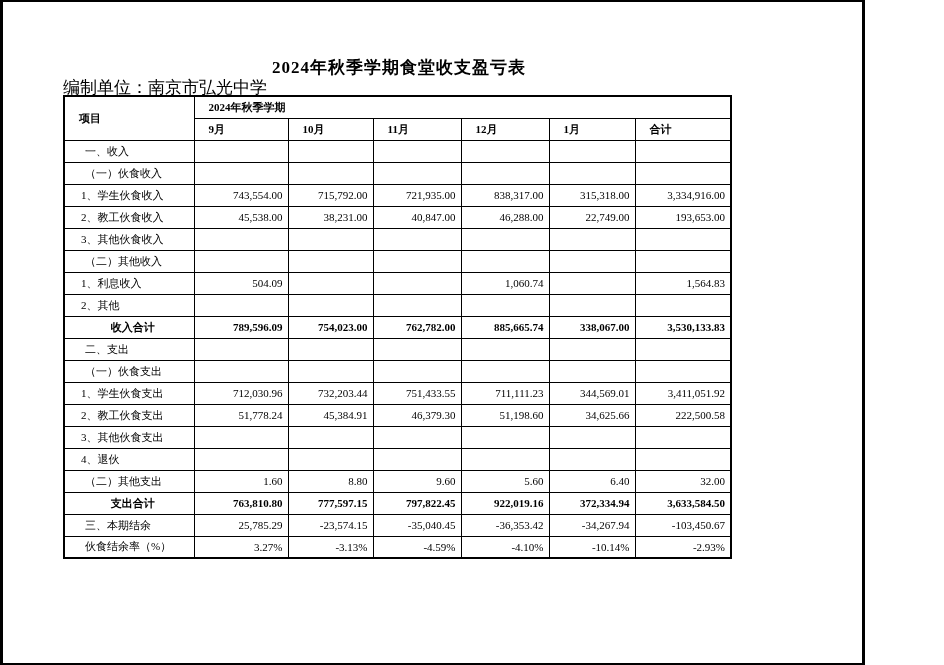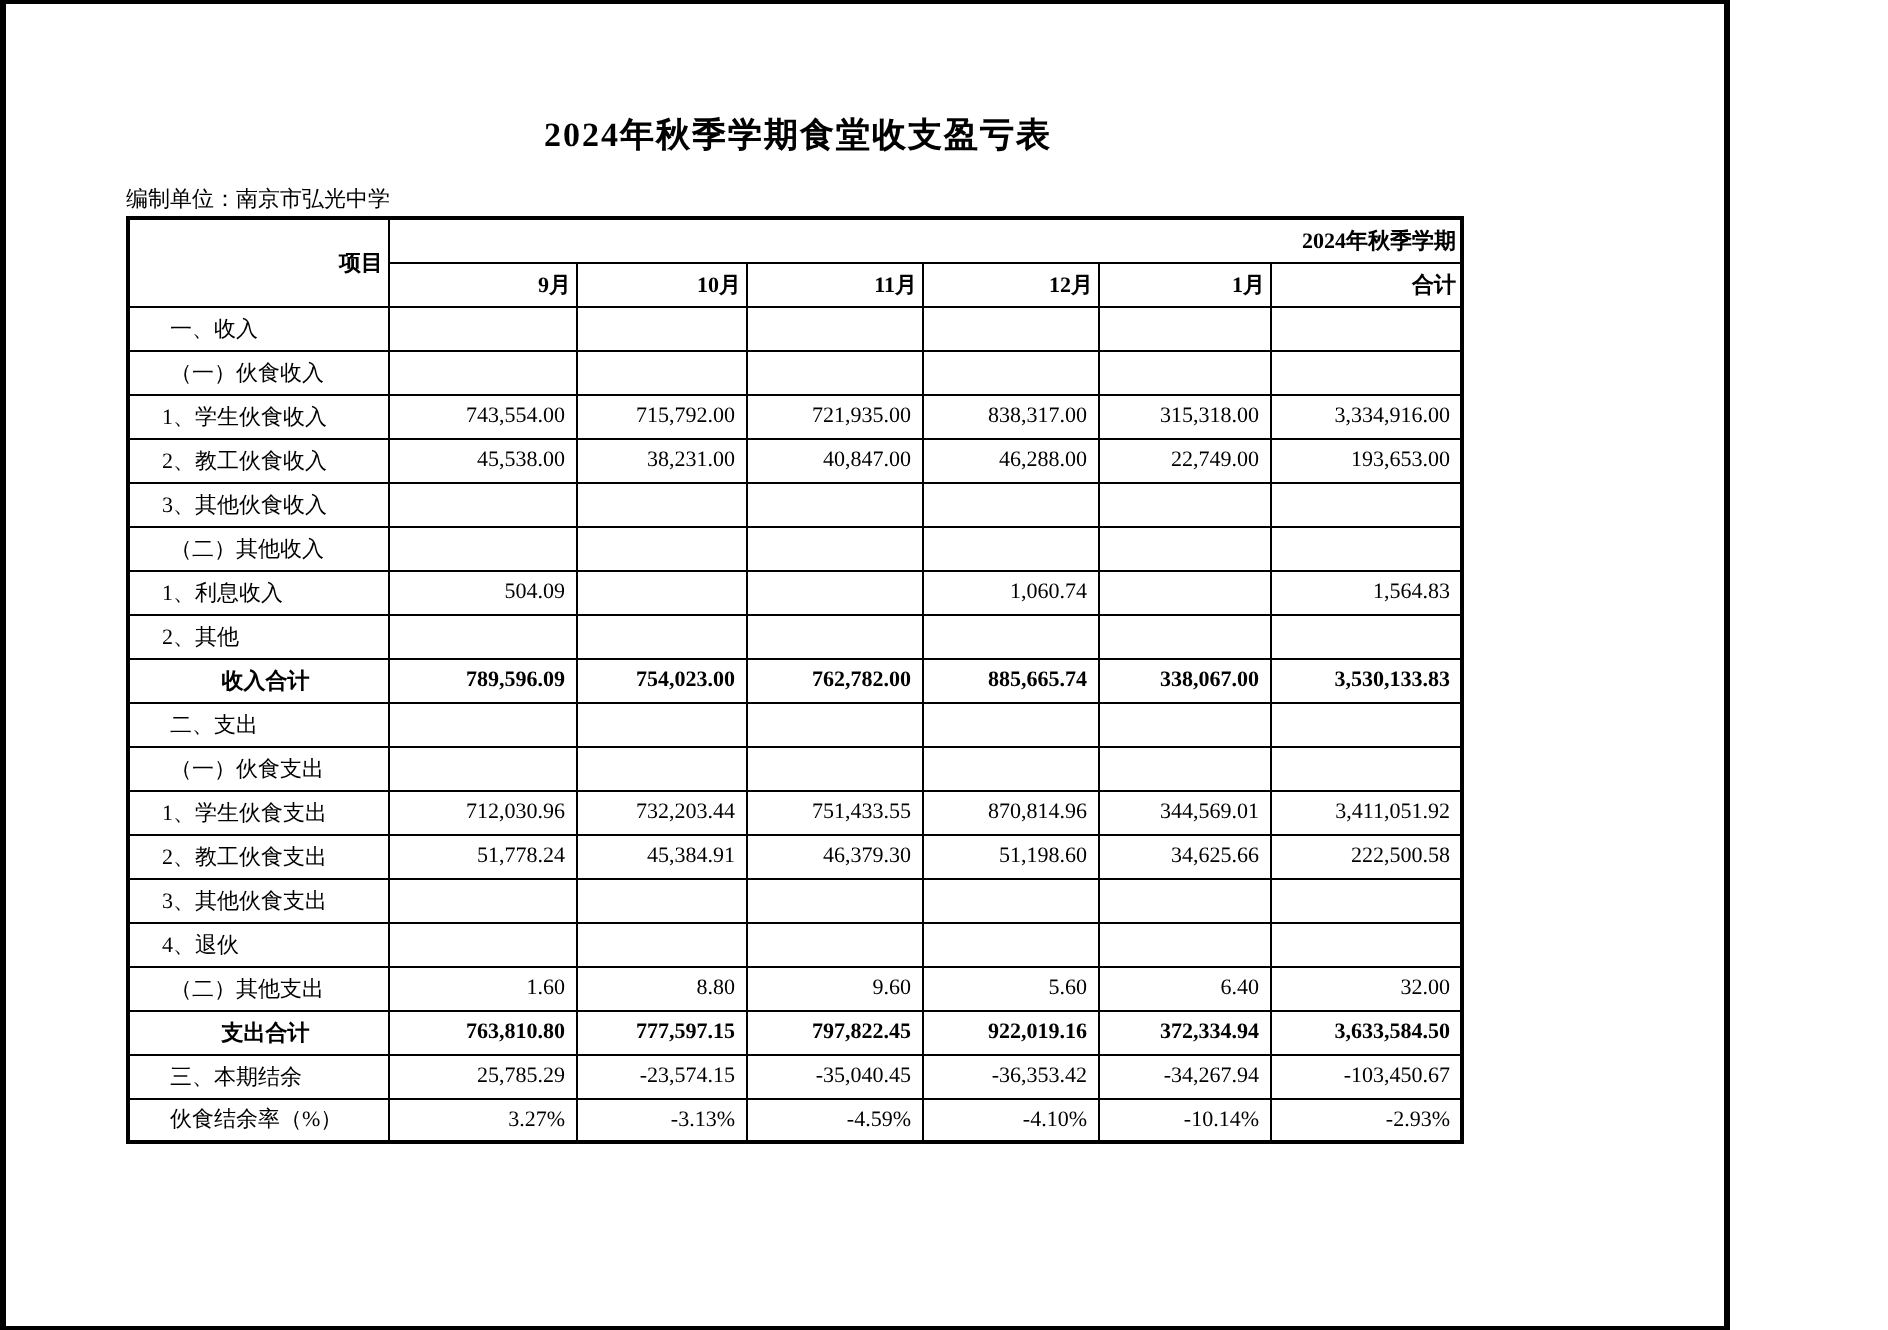--- a/index.html
+++ b/index.html
@@ -26,44 +26,44 @@
   }
   .report-title {
     margin-top: 56px;
     text-align: center;
     font-size: 17px;
     font-weight: bold;
     letter-spacing: 1px;
     line-height: 20px;
   }
   .prepared-by {
-    margin-top: 16px;
-    font-size: 11px;
+    margin-top: 3px;
+    font-size: 17px;
     line-height: 13px;
   }
   table.report {
     border-collapse: collapse;
     table-layout: fixed;
     width: 667px;
     margin-top: 1px;
     border: 2px solid #000;
   }
   table.report th, table.report td {
     border: 1px solid #000;
     font-size: 11px;
     height: 22px;
     padding: 0 5px;
     overflow: hidden;
     white-space: nowrap;
     vertical-align: middle;
   }
   table.report thead th {
     font-weight: bold;
-    text-align: right;
-    padding: 0 2px;
+    text-align: left;
+    padding: 0 14px;
   }
   td.label-cell { text-align: left; }
   td.label-cell.indent-0 { padding-left: 20px; }
   td.label-cell.indent-1 { padding-left: 16px; }
   td.label-cell.center { text-align: center; padding-left: 12px; }
   td.value-cell { text-align: right; padding-right: 6px; }
   tr.total-row td { font-weight: bold; }
 </style>
 </head>
 <body>
@@ -197,21 +197,21 @@
             <td class="value-cell"></td>
             <td class="value-cell"></td>
             <td class="value-cell"></td>
             <td class="value-cell"></td>
           </tr>
           <tr>
             <td class="label-cell indent-1">1、学生伙食支出</td>
             <td class="value-cell">712,030.96</td>
             <td class="value-cell">732,203.44</td>
             <td class="value-cell">751,433.55</td>
-            <td class="value-cell">870,814.96</td>
+            <td class="value-cell">711,111.23</td>
             <td class="value-cell">344,569.01</td>
             <td class="value-cell">3,411,051.92</td>
           </tr>
           <tr>
             <td class="label-cell indent-1">2、教工伙食支出</td>
             <td class="value-cell">51,778.24</td>
             <td class="value-cell">45,384.91</td>
             <td class="value-cell">46,379.30</td>
             <td class="value-cell">51,198.60</td>
             <td class="value-cell">34,625.66</td>

